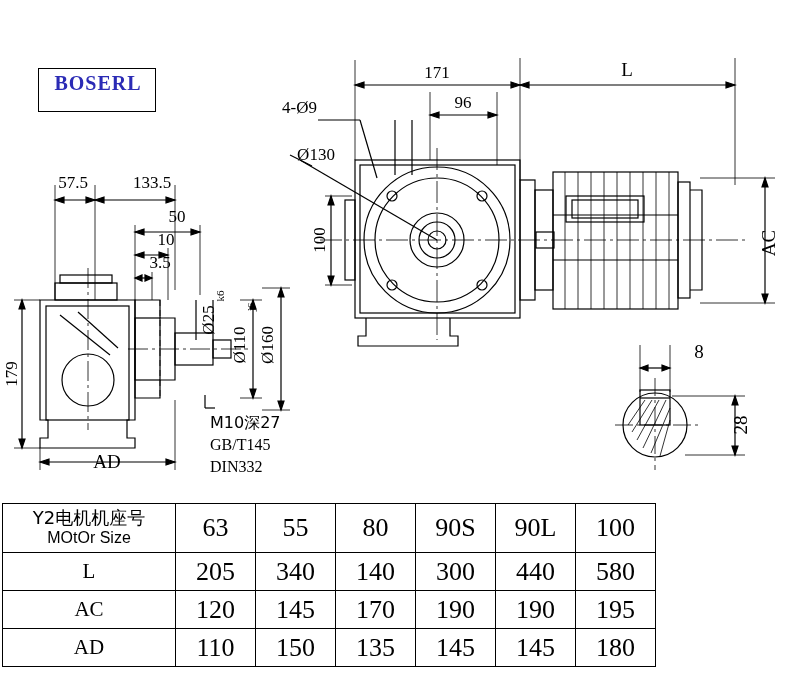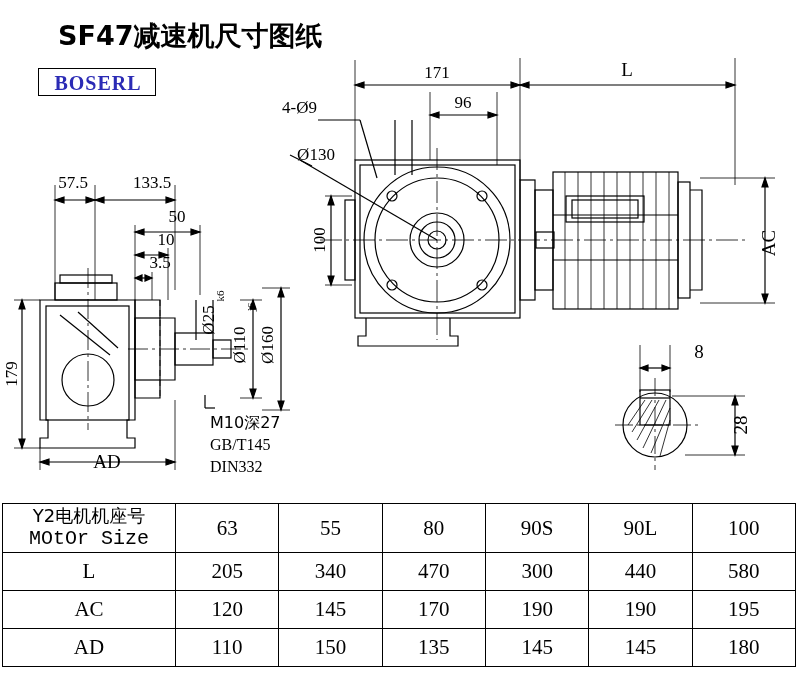--- a/index.html
+++ b/index.html
@@ -29,21 +29,21 @@
     font-weight: bold;
     font-family: "DejaVu Sans", sans-serif;
     letter-spacing: 0px;
     white-space: nowrap;
   }
   .logo-box {
     position: absolute;
     left: 38px;
     top: 68px;
     width: 118px;
-    height: 28px;
+    height: 44px;
     border: 1.5px solid #000;
     box-sizing: border-box;
   }
   .logo-text {
     position: absolute;
     left: 0;
     top: 0;
     width: 118px;
     height: 28px;
     line-height: 28px;
@@ -56,58 +56,57 @@
   }
   svg.draw {
     position: absolute;
     left: 0;
     top: 0;
   }
   .tbl {
     position: absolute;
     left: 2px;
     top: 503px;
-    width: 794px;
+    width: 654px;
     border-collapse: collapse;
     table-layout: fixed;
   }
   .tbl td {
     border: 1.3px solid #000;
     text-align: center;
-    font-size: 21px;
+    font-size: 26px;
     font-family: "Liberation Serif", serif;
     height: 37px;
     padding: 0;
   }
   .tbl td.head-cell {
     width: 172px;
     font-size: 19px;
     line-height: 1.15;
   }
   .tbl td.head-cell .l1 {
     font-family: "DejaVu Sans", sans-serif;
     font-size: 18px;
   }
   .tbl td.head-cell .l2 {
-    font-family: Liberation Mono, monospace;
-    font-size: 20px;
+    font-family: Liberation Sans, sans-serif;
+    font-size: 16px;
   }
   .tbl td.rowlabel {
     font-size: 21px;
   }
   .tbl tr.first td {
     height: 48px;
   }
 </style>
 </head>
 <body>
 
 <div id="root">
 
-  <div class="title">SF47减速机尺寸图纸</div>
 
   <div class="logo-box">
     <div class="logo-text">BOSERL</div>
   </div>
 
   <svg class="draw" width="800" height="684" viewBox="0 0 800 684">
     <g stroke="#000" fill="none" stroke-width="1.2">
 
       <g stroke-width="0.8">
         <line x1="355" y1="60" x2="355" y2="160"></line>
@@ -373,21 +372,21 @@
         <td>55</td>
         <td>80</td>
         <td>90S</td>
         <td>90L</td>
         <td>100</td>
       </tr>
       <tr>
         <td class="rowlabel">L</td>
         <td>205</td>
         <td>340</td>
-        <td>470</td>
+        <td>140</td>
         <td>300</td>
         <td>440</td>
         <td>580</td>
       </tr>
       <tr>
         <td class="rowlabel">AC</td>
         <td>120</td>
         <td>145</td>
         <td>170</td>
         <td>190</td>

